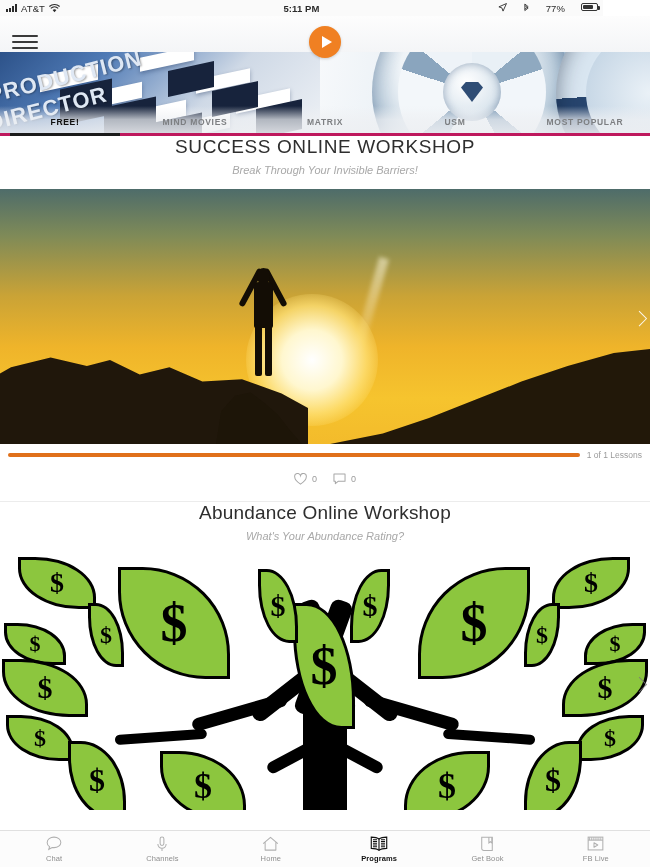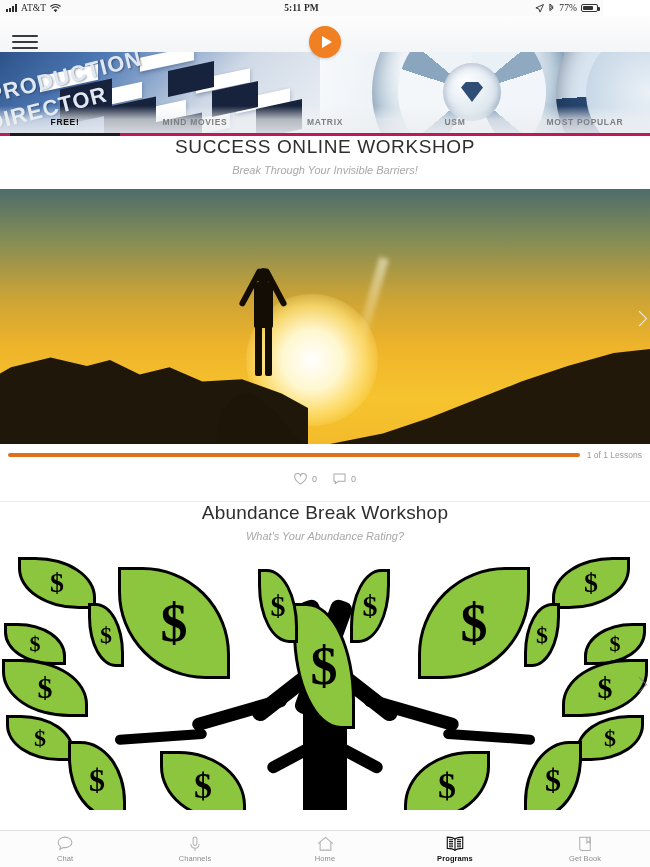--- a/index.html
+++ b/index.html
@@ -9,25 +9,25 @@
     background:#ffffff;
     overflow:hidden;
     position:relative;
   }
 
   
   .statusbar{
     position:relative; height:16px; width:603px;
     background:#fafafa;
     display:flex; align-items:center;
-    font-size:9.5px; color:#2b2b2b; letter-spacing:.1px;font-family:Liberation Serif, serif;
+    font-size:9.5px; color:#2b2b2b; letter-spacing:.1px;
   }
   .sb-left{ position:absolute; left:6px; display:flex; align-items:center; gap:4px; }
   .sb-center{ position:absolute; left:0; right:0; text-align:center; font-weight:bold; font-size:9.5px;}
-  .sb-right{ position:absolute; right:5px; display:flex; align-items:center; gap:4px; }
+  .sb-right{ position:absolute; right:5px; display:flex; gap:16px; }
   .bars{ display:flex; align-items:flex-end; gap:1px; height:8px;}
   .bars i{ display:block; width:2px; background:#2b2b2b; }
   .bars i:nth-child(1){height:3px}.bars i:nth-child(2){height:4.5px}
   .bars i:nth-child(3){height:6px}.bars i:nth-child(4){height:8px}
   .battery{ width:17px; height:8px; border:1px solid #333; border-radius:2px; position:relative; padding:1px;}
   .battery::after{content:"";position:absolute;right:-3px;top:2px;width:2px;height:4px;background:#333;border-radius:0 1px 1px 0;}
   .battery i{display:block;height:100%;width:77%;background:#333;border-radius:1px;}
 
   
   .header{
@@ -341,21 +341,21 @@
         <path d="M1 1h12v8H5.5L2.5 11.6V9H1Z" fill="none" stroke="#a8a8a8" stroke-width="1.1" stroke-linejoin="round"></path>
       </svg>
       <span>0</span>
     </div>
   </div>
 </div>
 
 <div class="divider"></div>
 
 <div class="card">
-  <div class="card-title">Abundance Break Workshop</div>
+  <div class="card-title">Abundance Online Workshop</div>
   <div class="card-sub">What's Your Abundance Rating?</div>
 
   <div class="media tree">
     <div class="trunk"></div>
 
     <div class="branch" style="left:292px; bottom:96px; width:22px; height:120px; transform:rotate(20deg);"></div>
     <div class="branch" style="left:336px; bottom:96px; width:22px; height:120px; transform:rotate(-20deg);"></div>
     <div class="branch" style="left:246px; bottom:92px; width:16px; height:96px; transform:rotate(52deg);"></div>
     <div class="branch" style="left:388px; bottom:92px; width:16px; height:96px; transform:rotate(-52deg);"></div>
     <div class="branch" style="left:186px; bottom:84px; width:13px; height:98px; transform:rotate(74deg);"></div>
@@ -442,14 +442,25 @@
   <div class="nav-item">
     <span class="nav-icon">
       <svg width="14" height="16" viewBox="0 0 14 17">
           <path d="M1.4 1.4h11.2v14H3.6a2.2 2.2 0 0 1-2.2-2.2Z" fill="none" stroke="currentColor" stroke-width="1.1"></path>
           <path d="M9 1.4v6l1.6-1.3L12.2 7.4v-6" fill="none" stroke="currentColor" stroke-width="1.1"></path>
         </svg>
     </span>
     <span class="nav-label">Get Book</span>
   </div>
 
+  <div class="nav-item">
+    <span class="nav-icon">
+      <svg width="17" height="16" viewBox="0 0 18 17">
+          <rect x="1.2" y="1.2" width="15.6" height="13.6" fill="none" stroke="currentColor" stroke-width="1.1"></rect>
+          <path d="M1.2 4.4h15.6" stroke="currentColor" stroke-width="1.1"></path>
+          <path d="M2.6 1.4v3M4.6 1.4v3M6.6 1.4v3M8.6 1.4v3M10.6 1.4v3M12.6 1.4v3M14.6 1.4v3" stroke="currentColor" stroke-width=".9"></path>
+          <path d="M7.4 7.2 11.4 9.6 7.4 12Z" fill="none" stroke="currentColor" stroke-width="1.1" stroke-linejoin="round"></path>
+        </svg>
+    </span>
+    <span class="nav-label">FB Live</span>
+  </div>
 
 </div>
 
 </body></html>

